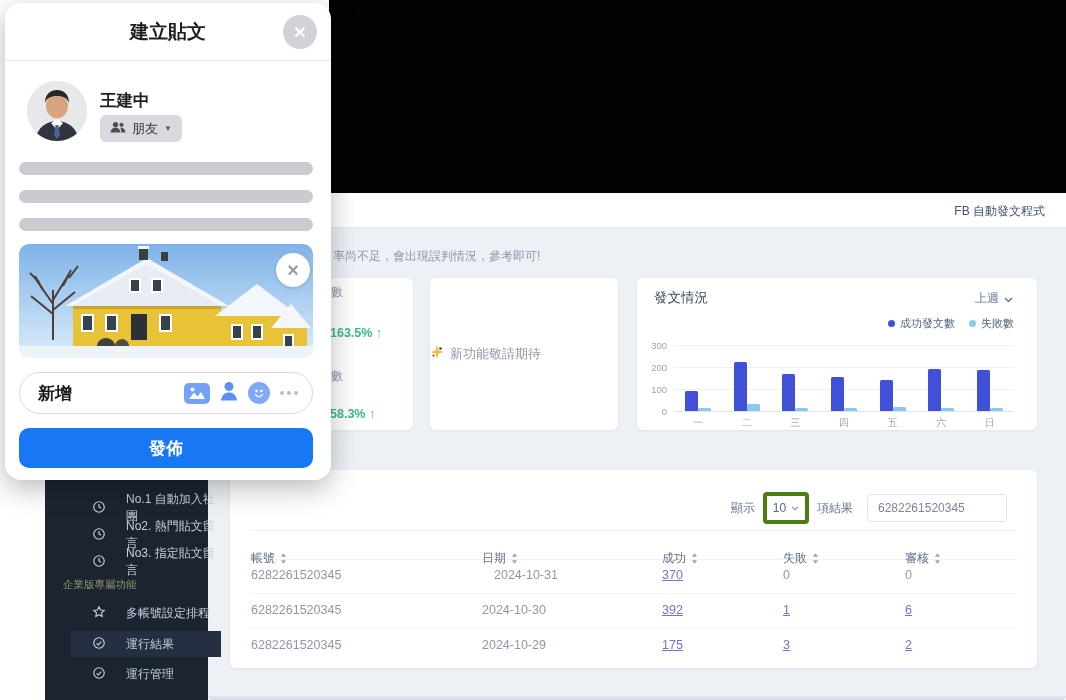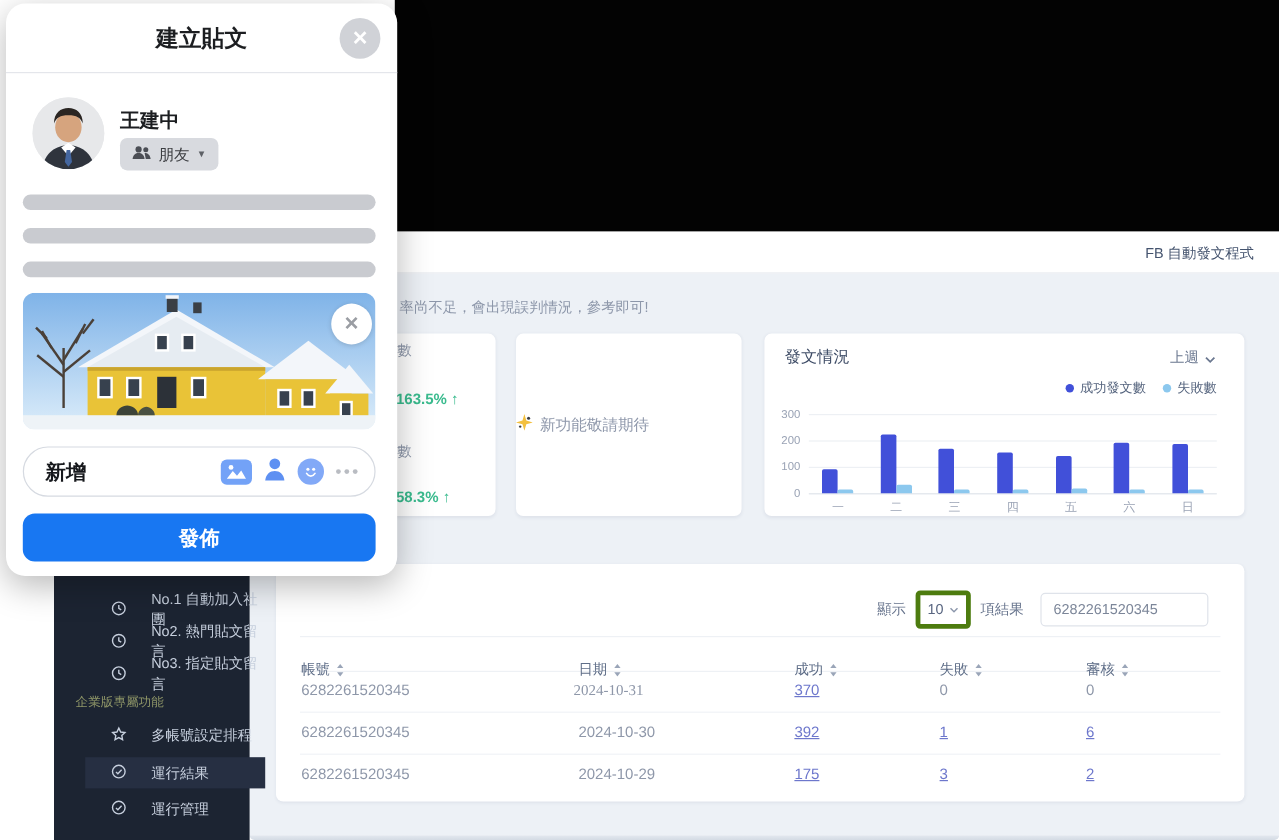--- a/index.html
+++ b/index.html
@@ -255,21 +255,21 @@
           <span>審核</span>
           <svg width="7" height="11" viewBox="0 0 8 12">
             <path d="M4 0l3 4H1z" fill="#9aa5b8"></path>
             <path d="M4 12l3-4H1z" fill="#9aa5b8"></path>
           </svg>
         </div>
       </div>
     <div id="table-body">
         <div class="trow sep" style="top: 88px;">
           <div class="td" style="left: 1px;">6282261520345</div>
-          <div class="td" style="left: 228px; font-family: Liberation Serif, serif;">2024-10-31</div>
+          <div class="td" style="left: 244px;">2024-10-31</div>
           <div class="td" style="left: 412px;"><a>370</a></div>
           <div class="td" style="left: 533px;">0</div>
           <div class="td" style="left: 655px;">0</div>
         </div>
         <div class="trow sep" style="top: 123px;">
           <div class="td" style="left: 1px;">6282261520345</div>
           <div class="td" style="left: 232px;">2024-10-30</div>
           <div class="td" style="left: 412px;"><a>392</a></div>
           <div class="td" style="left: 533px;"><a>1</a></div>
           <div class="td" style="left: 655px;"><a>6</a></div>

